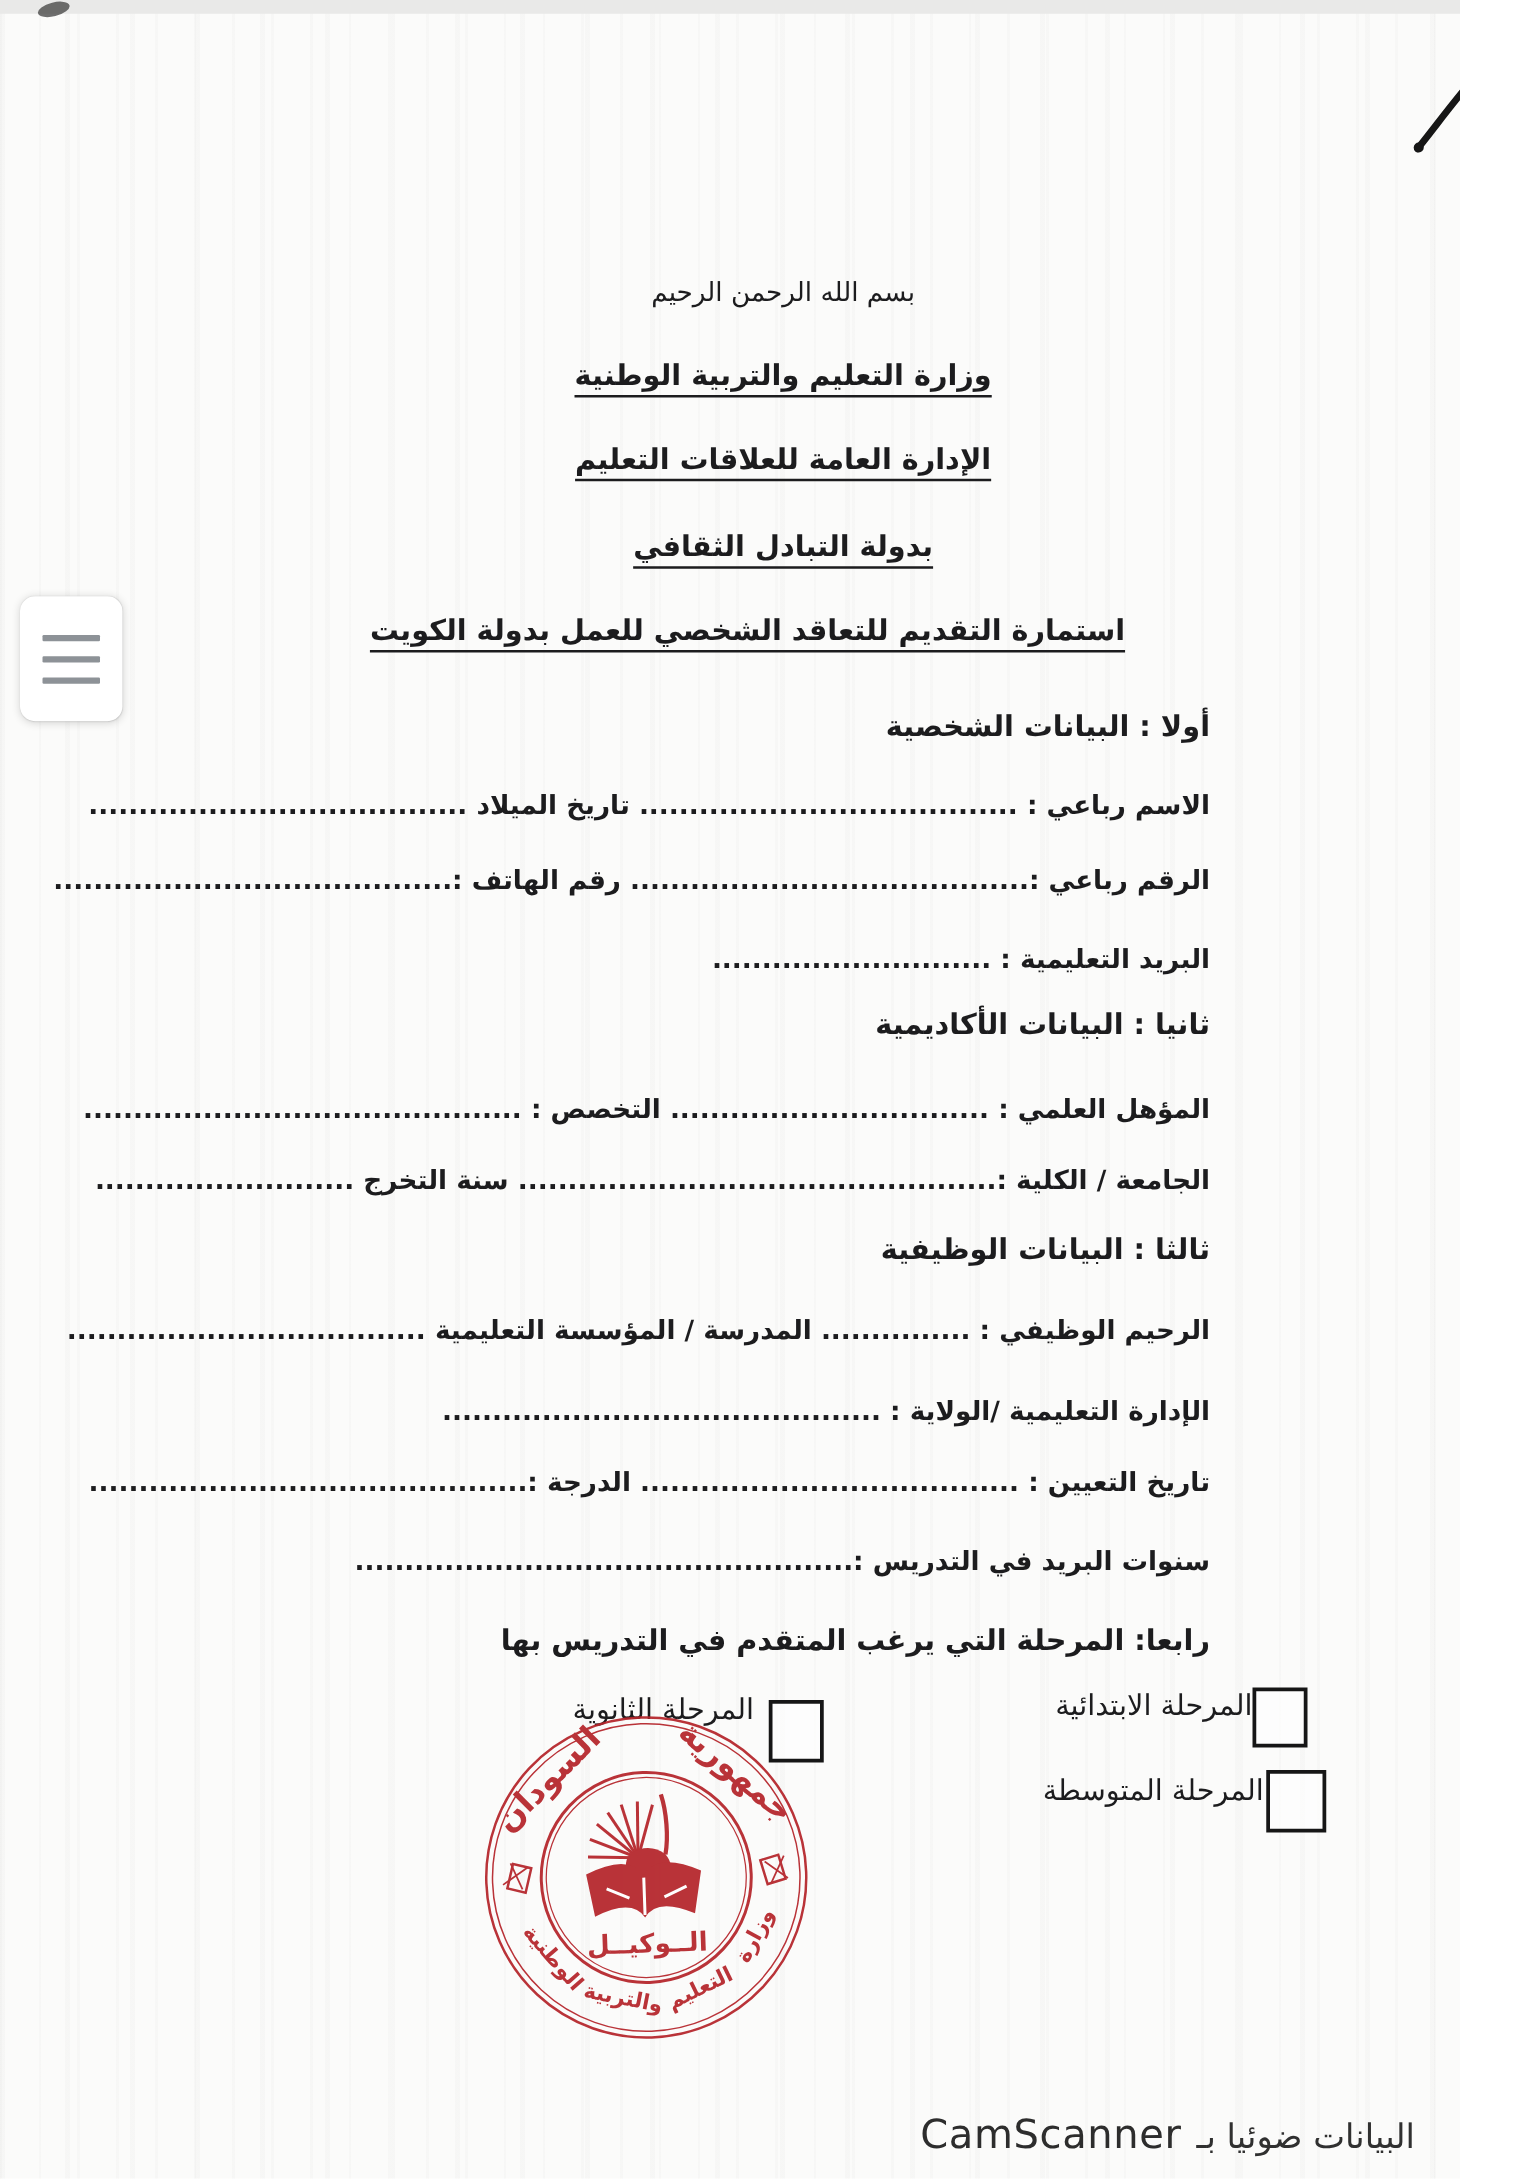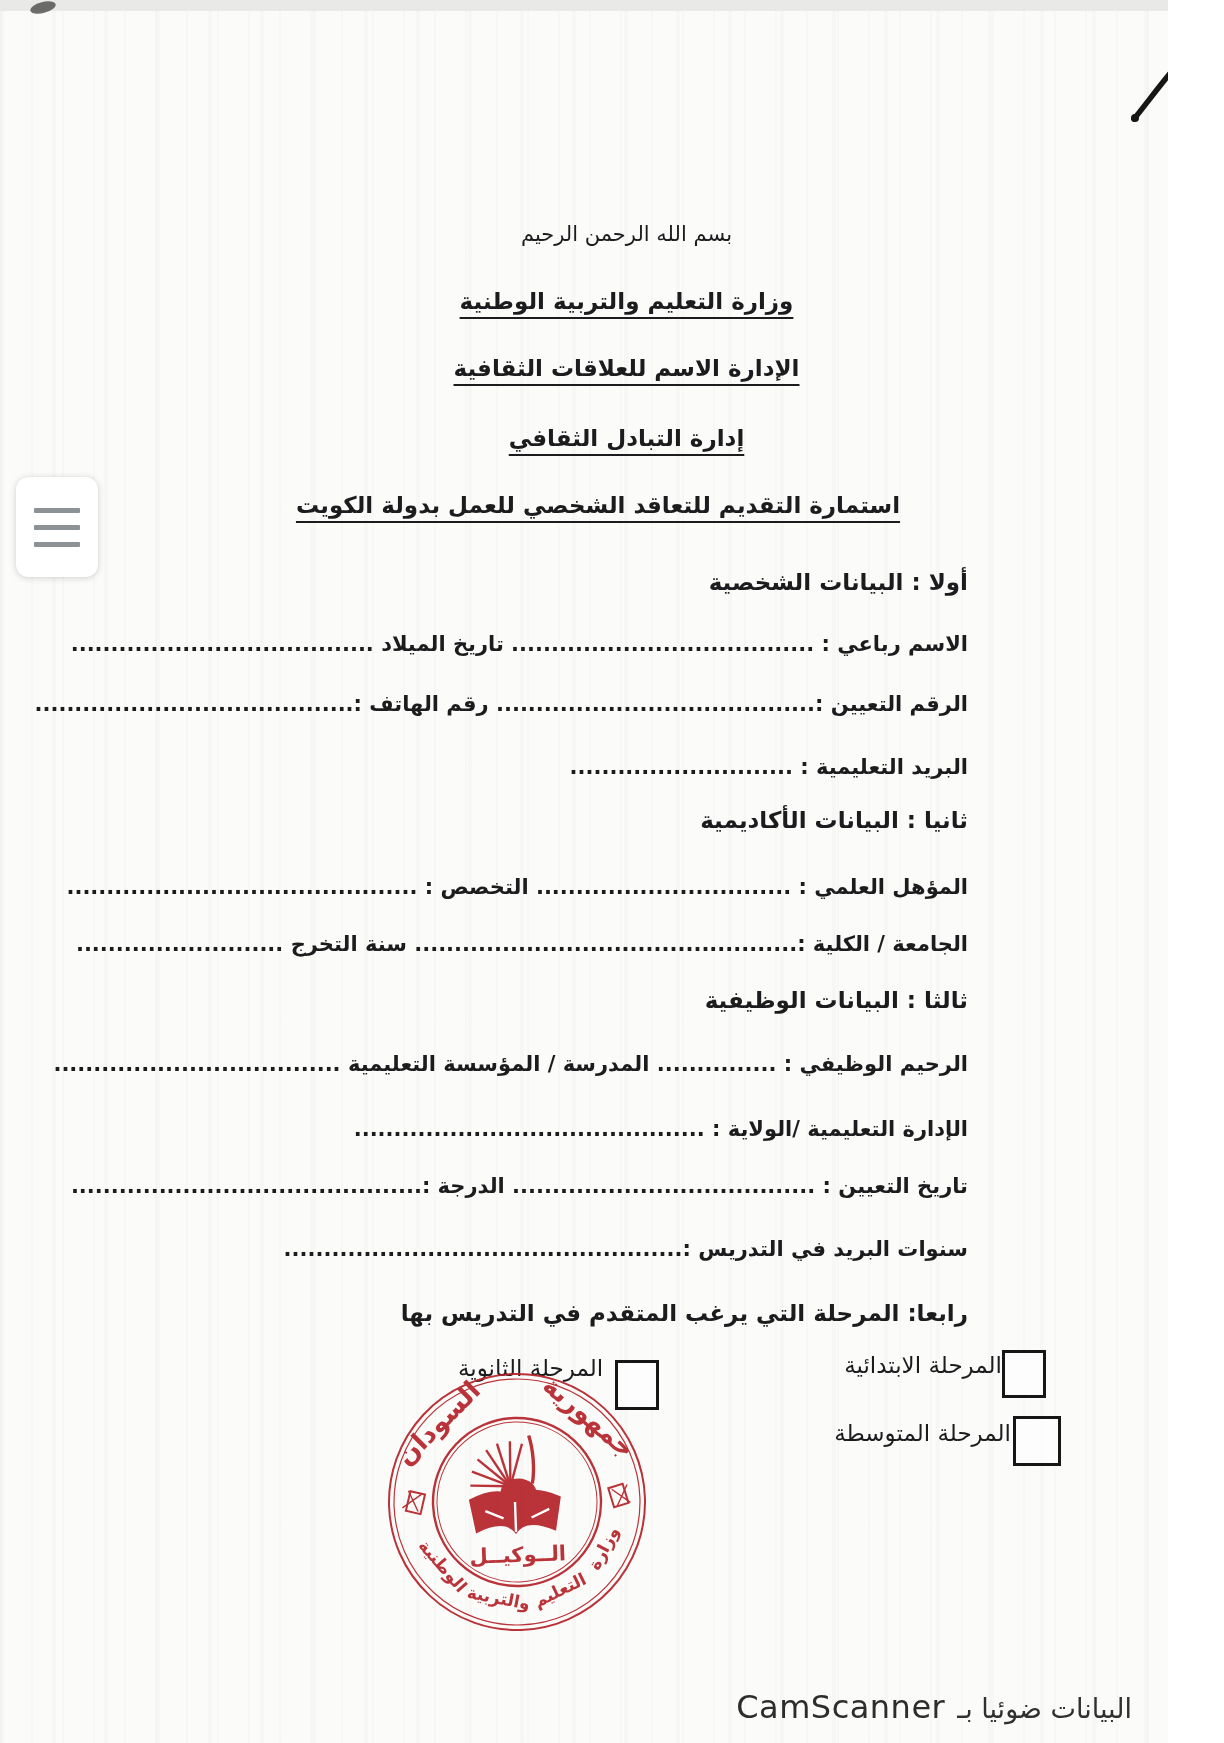--- a/index.html
+++ b/index.html
@@ -63,27 +63,27 @@
     <span class="bar"></span>
   </div>
 
   <svg class="pen-mark" width="62" height="72" viewBox="0 0 62 72">
     <circle cx="10" cy="63" r="4" fill="#161616"></circle>
     <path d="M9,64 C22,48 38,26 53,9" stroke="#161616" stroke-width="5.5" stroke-linecap="round" fill="none"></path>
   </svg>
 
   <div class="c-line bismillah" style="top:222px">بسم الله الرحمن الرحيم</div>
   <div class="c-line u" style="top:288px">وزارة التعليم والتربية الوطنية</div>
-  <div class="c-line u" style="top:355px">الإدارة الاسم للعلاقات الثقافية</div>
-  <div class="c-line u" style="top:425px">إدارة التبادل الثقافي</div>
+  <div class="c-line u" style="top:355px">الإدارة العامة للعلاقات التعليم</div>
+  <div class="c-line u" style="top:425px">بدولة التبادل الثقافي</div>
   <div class="t-line u" style="top:492px">استمارة التقديم للتعاقد الشخصي للعمل بدولة الكويت</div>
 
   <div class="r-line sec-title" style="top:557px">أولا : البيانات الشخصية</div>
   <div class="r-line" style="top:620px">الاسم رباعي : ...................................... تاريخ الميلاد ......................................</div>
-  <div class="r-line" style="top:680px">الرقم التعيين :........................................ رقم الهاتف :........................................</div>
+  <div class="r-line" style="top:680px">الرقم رباعي :........................................ رقم الهاتف :........................................</div>
   <div class="r-line" style="top:743px">البريد التعليمية : ............................</div>
 
   <div class="r-line sec-title" style="top:795px">ثانيا : البيانات الأكاديمية</div>
   <div class="r-line" style="top:863px">المؤهل العلمي : ................................ التخصص : ............................................</div>
   <div class="r-line" style="top:920px">الجامعة / الكلية :................................................ سنة التخرج ..........................</div>
 
   <div class="r-line sec-title" style="top:975px">ثالثا : البيانات الوظيفية</div>
   <div class="r-line" style="top:1040px">الرحيم الوظيفي : ............... المدرسة / المؤسسة التعليمية ....................................</div>
   <div class="r-line" style="top:1105px">الإدارة التعليمية /الولاية : ............................................</div>
   <div class="r-line" style="top:1162px">تاريخ التعيين : ...................................... الدرجة :............................................</div>

